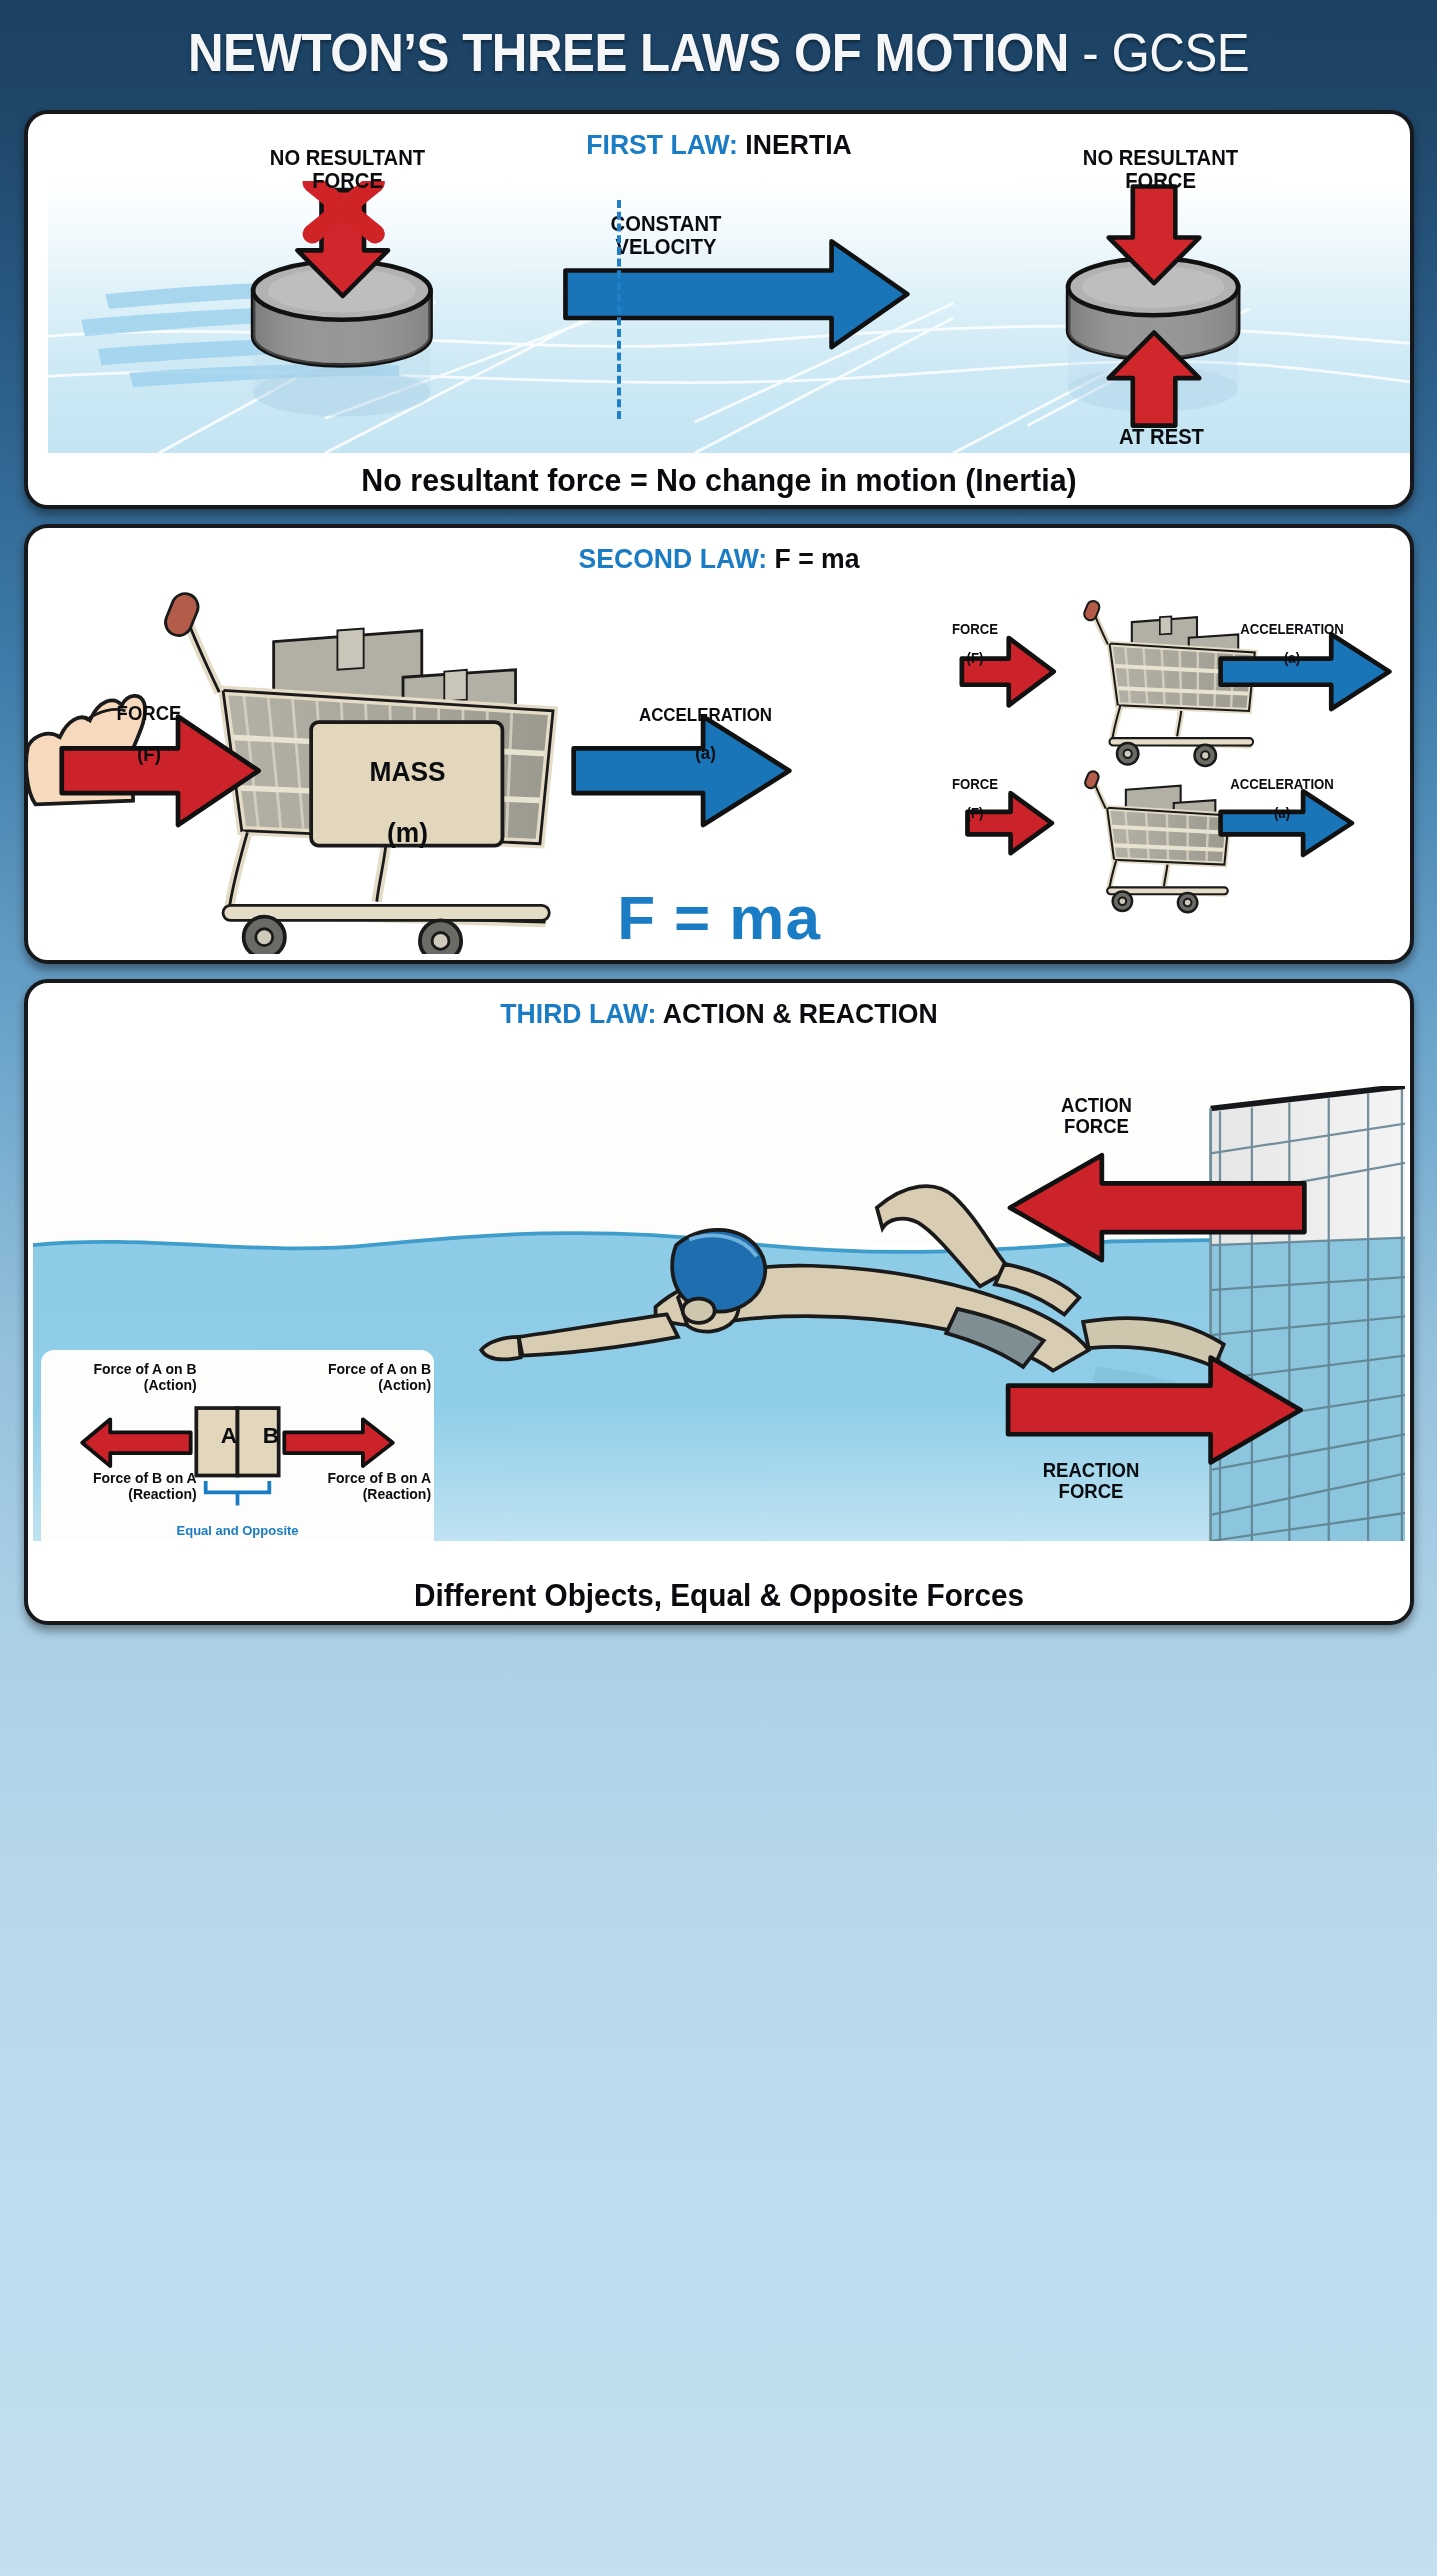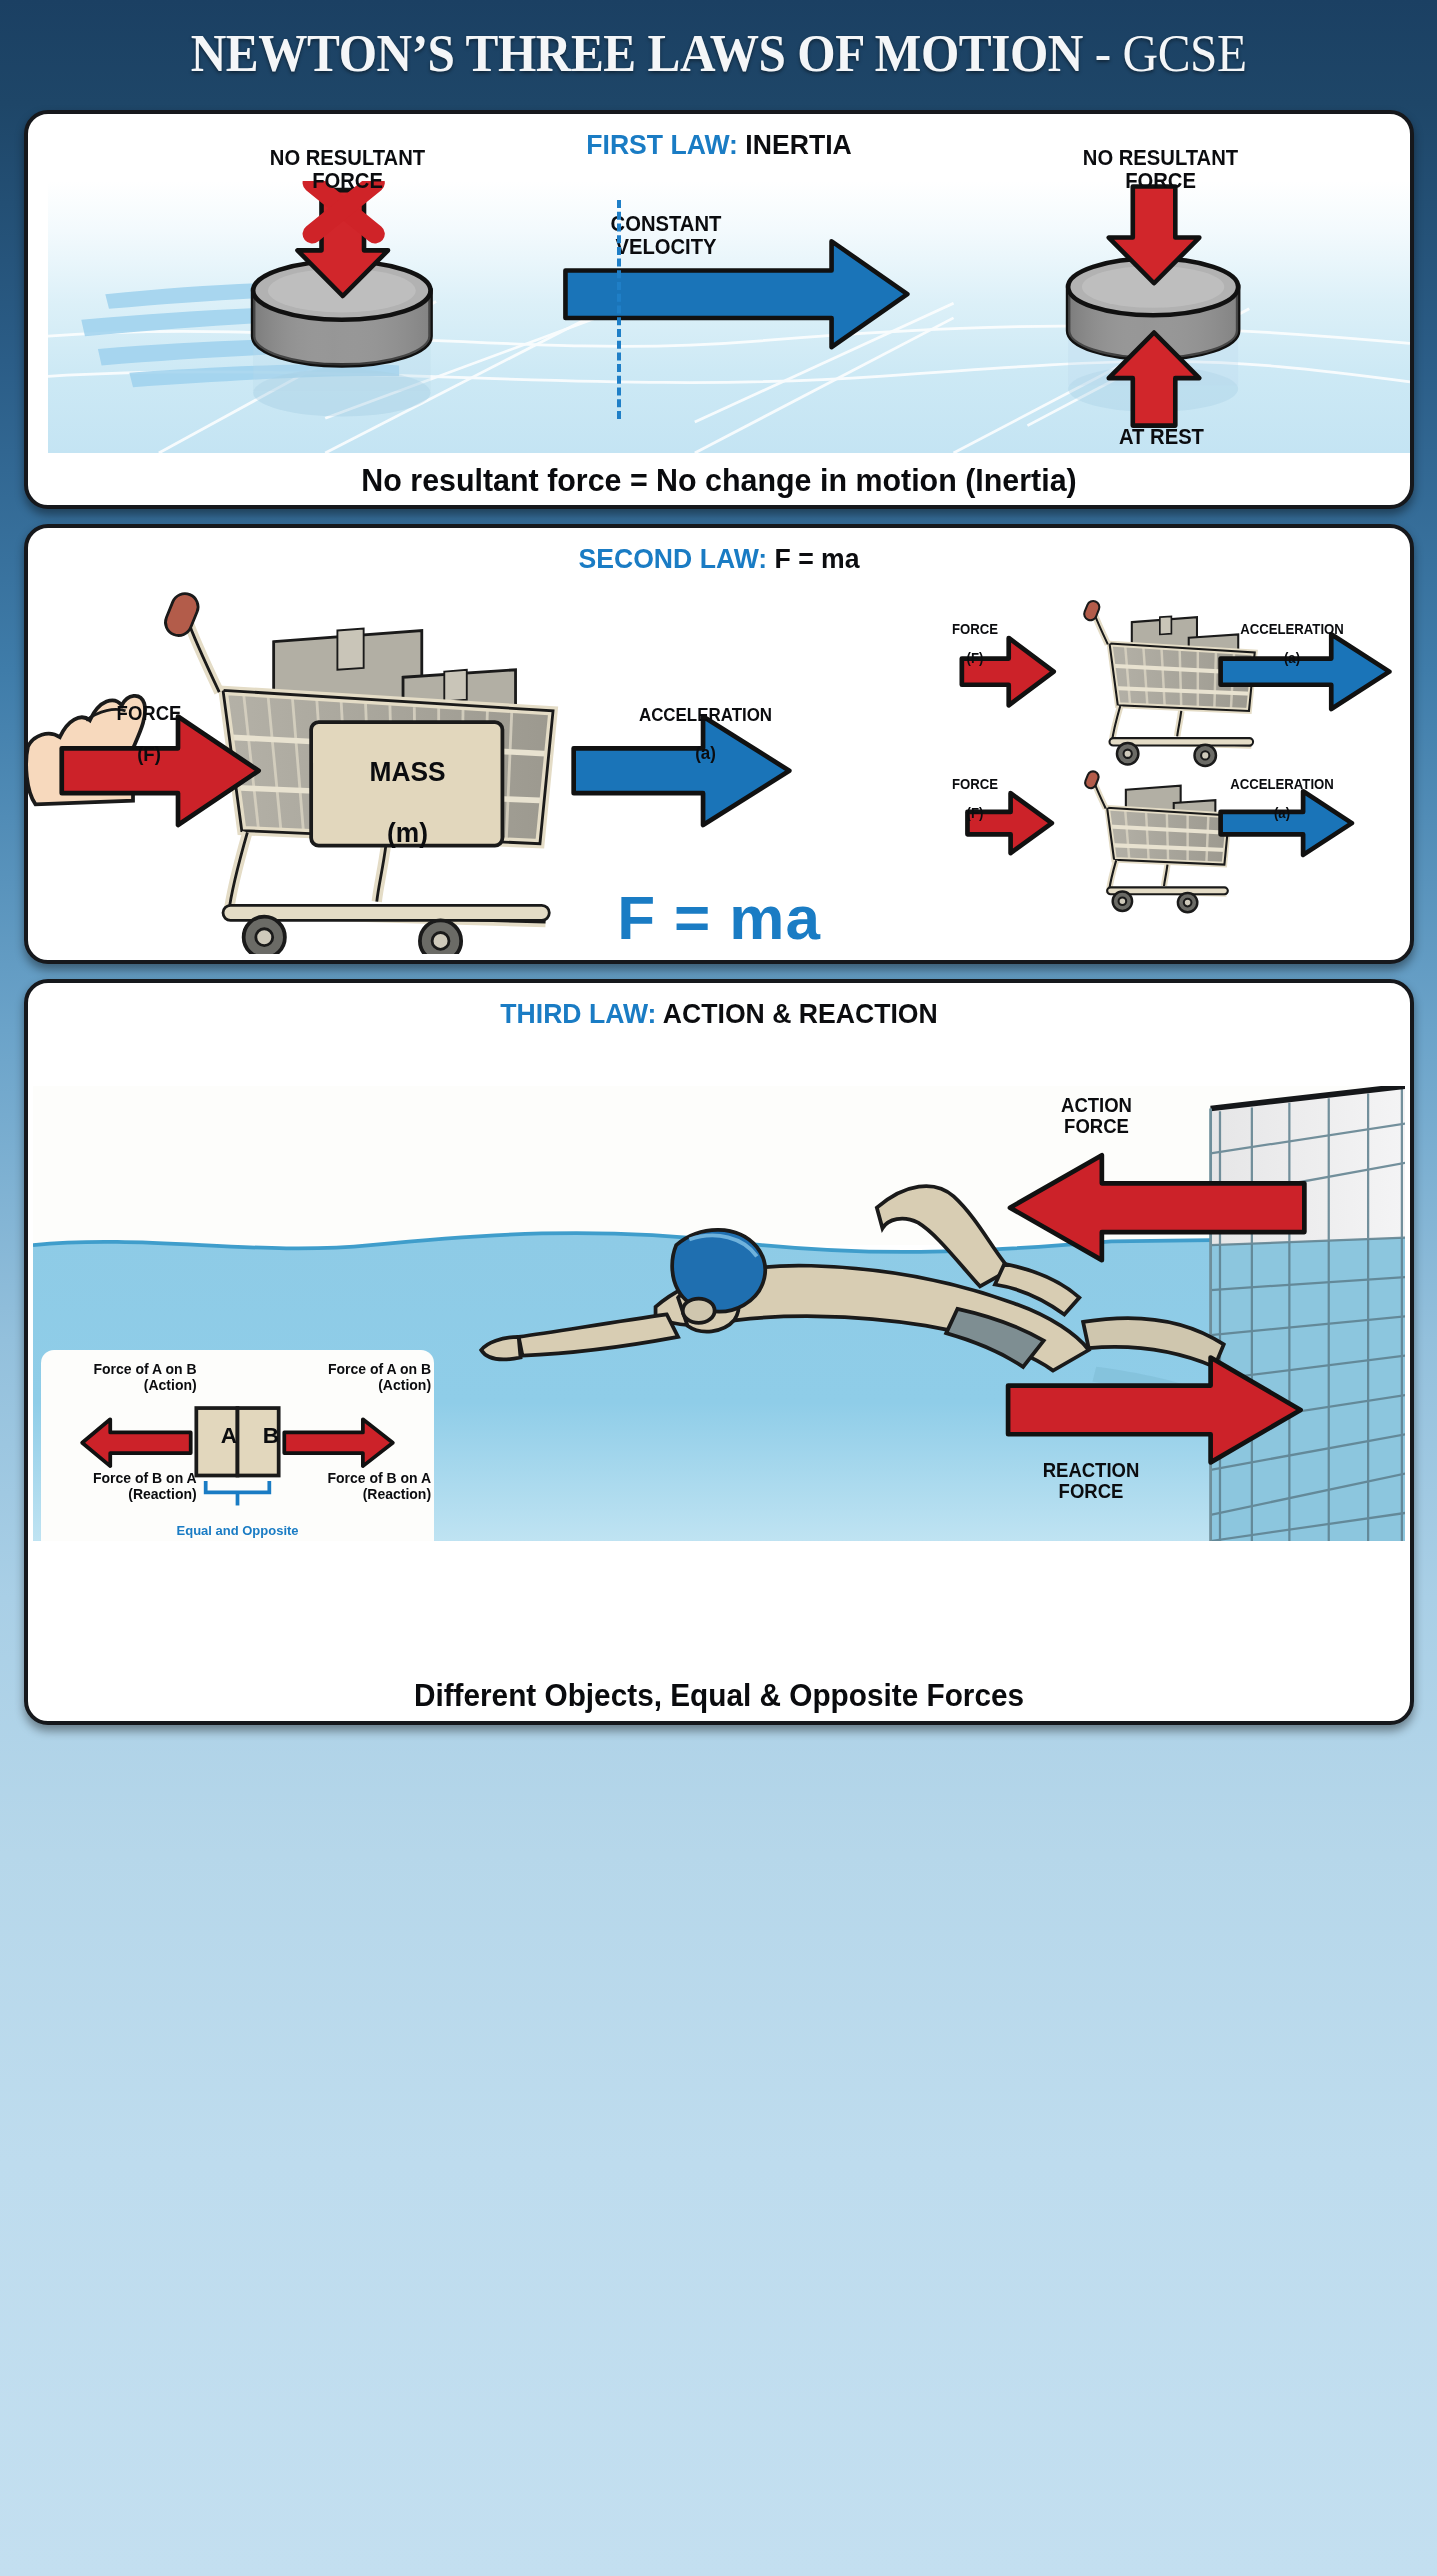--- a/index.html
+++ b/index.html
@@ -14,21 +14,20 @@
         #a9cfe6 62%, #b6d7ea 72%, #bedcee 84%, #c3dff0 100%);
     overflow:hidden;
     position:relative;
   }
 
   
   .header {
     height:105px;
     display:flex; align-items:center; justify-content:center;
     position:relative;
-    font-family:Liberation Serif, serif;
   }
   .title {
     font-size:53px; font-weight:bold; color:#f4f6f8;
     letter-spacing:-0.5px; white-space:nowrap;
     text-shadow:0 1.9px 3.7px rgba(0,0,0,.45);
     transform:scaleX(0.93); transform-origin:center;
   }
   .title .main { font-weight:bold; }
   .title .sub  { font-weight:normal; }
 
@@ -36,21 +35,21 @@
   .panel {
     position:absolute; left:24px; right:24px;
     background:#fff;
     border:4.7px solid #16181c;
     border-radius:24px;
     box-shadow:0 5.6px 9.4px rgba(0,0,0,.4);
     overflow:hidden;
   }
   #panel1 { top:110px;  height:399px; }
   #panel2 { top:524px;  height:440px; }
-  #panel3 { top:979px; height:746px; }
+  #panel3 { top:979px; height:646px; }
 
   .panel-head {
     text-align:center; padding-top:15px;
     font-size:28px; font-weight:bold; white-space:nowrap;
     transform:scaleX(0.95);
   }
   .ph-blue { color:#1a7cc4; }
   .ph-black{ color:#0c0d10; }
 
   

